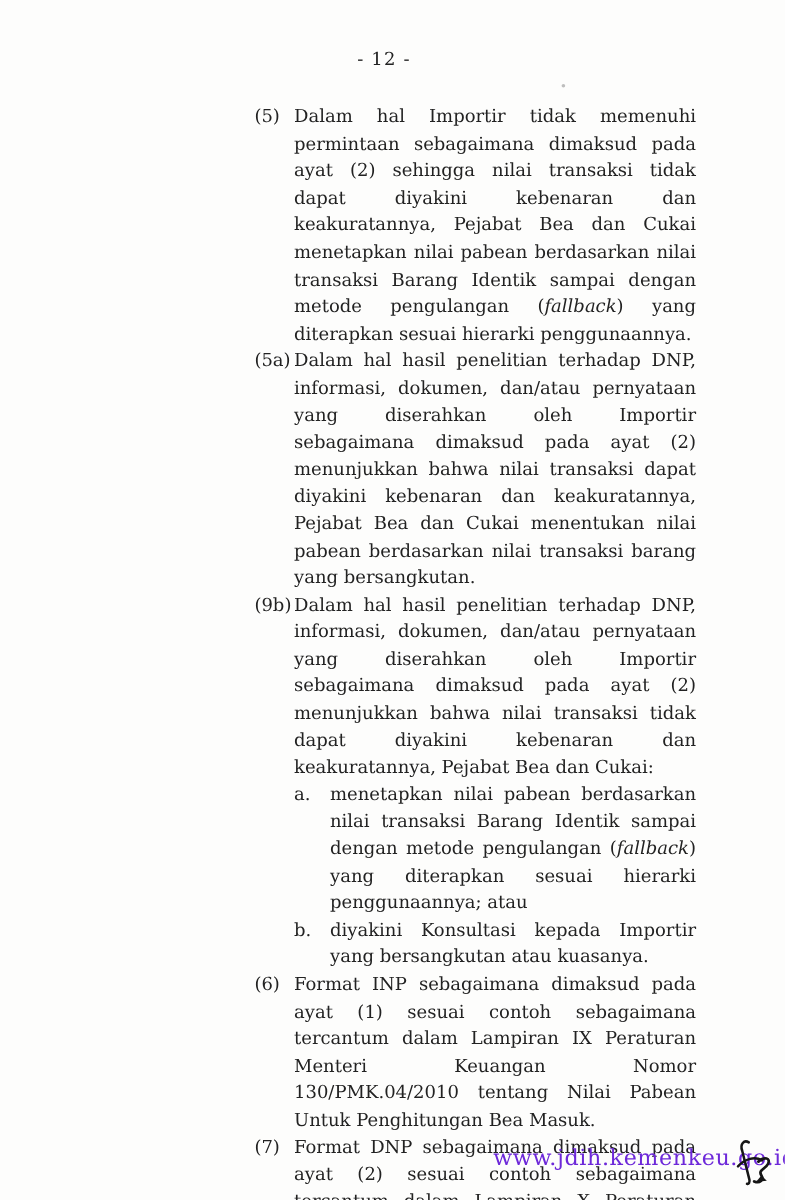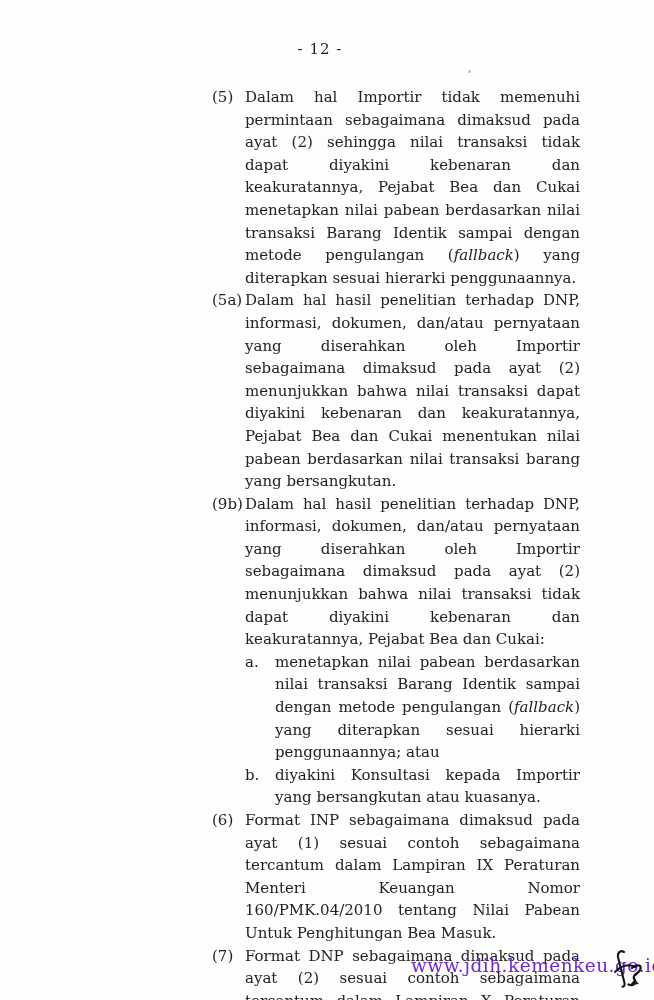--- a/index.html
+++ b/index.html
@@ -118,21 +118,21 @@
         </div>
         <div class="subitem">
           <div class="sub-label">b.</div>
           <div class="sub-body"><span>diyakini Konsultasi kepada Importir yang bersangkutan atau kuasanya.</span></div>
         </div>
       </div>
     </div>
 
     <div class="item">
       <div class="item-label">(6)</div>
-      <div class="item-body"><span>Format INP sebagaimana dimaksud pada ayat (1) sesuai contoh sebagaimana tercantum dalam Lampiran IX Peraturan Menteri Keuangan Nomor 160/PMK.04/2010 tentang Nilai Pabean Untuk Penghitungan Bea Masuk.</span></div>
+      <div class="item-body"><span>Format INP sebagaimana dimaksud pada ayat (1) sesuai contoh sebagaimana tercantum dalam Lampiran IX Peraturan Menteri Keuangan Nomor 130/PMK.04/2010 tentang Nilai Pabean Untuk Penghitungan Bea Masuk.</span></div>
     </div>
 
     <div class="item">
       <div class="item-label">(7)</div>
       <div class="item-body"><span>Format DNP sebagaimana dimaksud pada ayat (2) sesuai contoh sebagaimana tercantum dalam Lampiran X Peraturan Menteri Keuangan Nomor 160/PMK.04/2010 tentang Nilai Pabean Untuk Penghitungan Bea Masuk.</span></div>
     </div>
 
   </main>
 
   <a class="footer-url" style="color: #6d28d9; margin-left: 36px;">www.jdih.kemenkeu.go.id</a>

